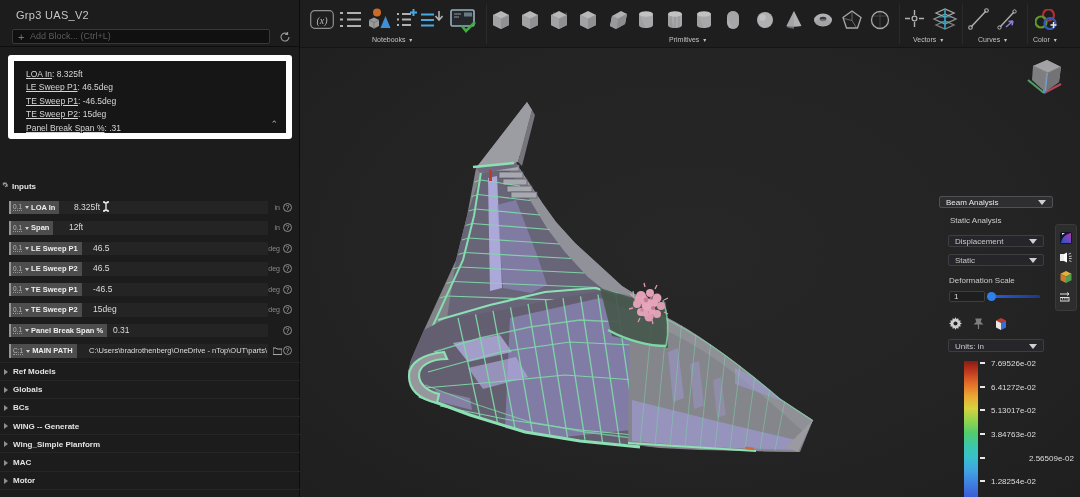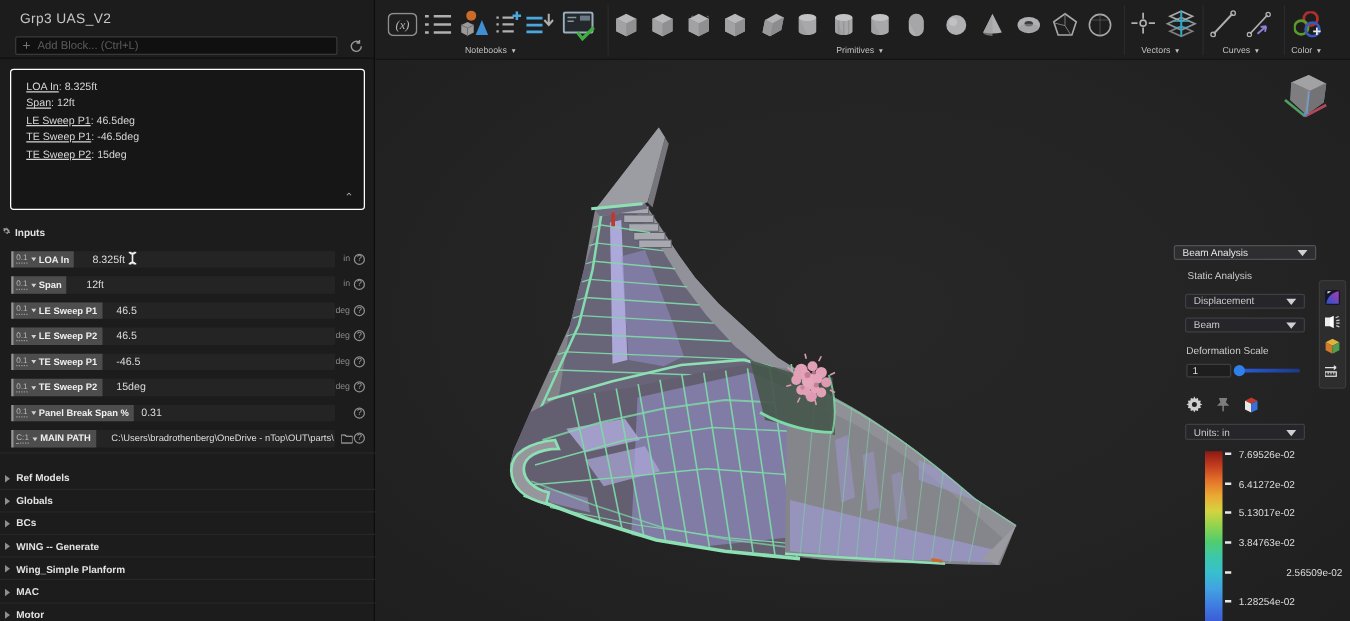--- a/index.html
+++ b/index.html
@@ -7,38 +7,38 @@
 #app { position:relative; width:1080px; height:497px; }
 .abs { position:absolute; }
 
 
 #left { position:absolute; left:0; top:0; width:300px; height:497px; background:#1c1c1d; border-right:1px solid #0c0c0c; }
 #title { position:absolute; left:16px; top:9px; font-size:11px; color:#c6c6c6; letter-spacing:0.3px; }
 #addbar { position:absolute; left:12px; top:29px; width:258px; height:15px; background:#101010; border:1px solid #383838; border-radius:2px; color:#5c5c5c; font-size:9px; line-height:13px; padding-left:17px; }
 #addbar .plus { position:absolute; left:5px; top:1px; font-size:11px; color:#777; }
 #refresh { position:absolute; left:279px; top:31px; width:12px; height:12px; color:#999; font-size:11px; line-height:12px; }
 #lpsep { position:absolute; left:0; top:46px; width:300px; height:1px; background:#0e0e0e; }
-#infobox { position:absolute; left:8px; top:55px; width:284px; height:113px; background:#161616; border:1px solid #ffffff; border-radius:3px; padding:7px 0 0 12px; }
+#infobox { position:absolute; left:8px; top:55px; width:284px; height:84px; background:#161616; border:6px solid #ffffff; border-radius:3px; padding:7px 0 0 12px; }
 #infobox .ln { font-size:8.5px; color:#d6d6d6; height:13.4px; line-height:13.4px; white-space:nowrap; }
 #infobox .ln u { text-decoration:underline; }
 #infobox .chev { position:absolute; right:8px; bottom:4px; color:#aaa; font-size:9px; }
 #inputshdr { position:absolute; left:12px; top:182px; font-size:8px; font-weight:bold; color:#e3e3e3; }
 #gearL { position:absolute; left:1px; top:181px; width:8px; height:8px; color:#9a9a9a; font-size:8px; line-height:8px; }
 
 .irow { position:absolute; left:9px; width:259px; height:13.5px; background:#242425; border-radius:1px; }
 .irow .acc { position:absolute; left:0; top:0; width:2px; height:13.5px; background:#969696; }
 .irow .chip { position:absolute; left:2px; top:0; height:13.5px; background:#4d4d4e; display:flex; align-items:center; white-space:nowrap; }
 .irow .num { color:#b9b9b9; font-size:6.5px; margin-left:2px; border-bottom:1px dotted #999; }
 .irow .cv { width:0; height:0; border-left:2.8px solid transparent; border-right:2.8px solid transparent; border-top:3.5px solid #d0d0d0; margin:1px 2.5px 0 2.5px; }
 .irow .lbl { color:#efefef; font-size:7.5px; font-weight:bold; margin-right:4px; }
 .irow .val { position:absolute; top:0; height:13.5px; line-height:13.5px; font-size:8.5px; color:#dcdcdc; white-space:nowrap; overflow:hidden; max-width:178px; }
 .unit { position:absolute; font-size:7px; color:#8a8a8a; width:24px; text-align:right; }
 .qm { position:absolute; width:9px; height:9px; border:1px solid #909090; border-radius:50%; color:#a8a8a8; font-size:7px; line-height:8px; text-align:center; }
 
-.sect { position:absolute; left:0; width:300px; height:18.2px; border-bottom:1px solid #262627;margin-top:11px; }
+.sect { position:absolute; left:0; width:300px; height:18.2px; border-bottom:1px solid #262627; }
 .sect .tri { position:absolute; left:4px; top:6px; width:0; height:0; border-left:4.5px solid #8f8f8f; border-top:3px solid transparent; border-bottom:3px solid transparent; }
 .sect .txt { position:absolute; left:13px; top:4.5px; font-size:8px; font-weight:bold; color:#e2e2e2; }
 
 
 #toolbar { position:absolute; left:300px; top:0; width:780px; height:48px; background:#1e1e1f; border-bottom:1px solid #141414; }
 .tlabel { position:absolute; top:36px; font-size:7px; color:#c2c2c2; white-space:nowrap; }
 .tsep { position:absolute; top:4px; width:1px; height:40px; background:#2a2a2a; }
 
 
 #viewport { position:absolute; left:300px; top:48px; width:780px; height:449px; background:radial-gradient(ellipse at 50% 45%, #272728 0%, #242425 55%, #1f1f20 100%); }
@@ -374,24 +374,24 @@
 
   <div id="left">
     <div id="title">Grp3 UAS_V2</div>
     <div id="addbar"><span class="plus">+</span>Add Block... (Ctrl+L)</div>
     <svg id="refresh" viewBox="0 0 12 12">
         <path d="M10 6a4 4 0 1 1-1.2-2.8M8.6 1v2.4H6.2" fill="none" stroke="#999" stroke-width="1.1"></path>
       </svg>
     <div id="lpsep"></div>
     <div id="infobox">
       <div class="ln"><u>LOA In</u>: 8.325ft</div>
-      <div class="ln"><u>Span</u>: 12ft</div>
       <div class="ln"><u>LE Sweep P1</u>: 46.5deg</div>
       <div class="ln"><u>TE Sweep P1</u>: -46.5deg</div>
       <div class="ln"><u>TE Sweep P2</u>: 15deg</div>
+      <div class="ln"><u>Panel Break Span %</u>: .31</div>
       <div class="chev">⌃</div>
     </div>
     <svg id="gearL" viewBox="0 0 10 10">
         <path d="M5 1l.5 1.2 1.3-.3.3 1.3L8.3 4 8 5.3l1 .8-.8 1-1.2-.5-.6 1.2-1.2-.4-.4-1.2-1.3.2-.2-1.3L2 4.6l.6-1.1-.8-1 1.1-.7 1 .8z" fill="#9a9a9a"></path>
         <circle cx="5" cy="5" r="1.2" fill="#1c1c1d"></circle>
       </svg>
     <div id="inputshdr">Inputs</div>
     <div id="rows">
         <div class="irow" style="top:200.5px">
     <span class="acc"></span>
@@ -524,21 +524,21 @@
     <div class="dd" id="beamdd">
         <span class="t">Beam Analysis</span>
         <span class="c"></span>
       </div>
     <div class="rlab" style="left:950px;top:216px;">Static Analysis</div>
     <div class="dd" style="left:948px;top:235px;width:96px;height:12px;">
         <span class="t">Displacement</span>
         <span class="c"></span>
       </div>
     <div class="dd" style="left:948px;top:254px;width:96px;height:12px;">
-        <span class="t">Beam</span>
+        <span class="t">Static</span>
         <span class="c"></span>
       </div>
     <div class="rlab" style="left:949px;top:276px;">Deformation Scale</div>
     <div class="abs" style="left:949px;top:291px;width:36px;height:11px;background:#1e1e1f;border:1px solid #3e3e42;border-radius:2px;color:#ddd;font-size:8px;line-height:10px;padding-left:4px;">1</div>
     <div class="abs" style="left:991px;top:295px;width:49px;height:3px;background:linear-gradient(90deg,#2b5cd8,#1b3a85);border-radius:2px;"></div>
     <div class="abs" style="left:987px;top:292px;width:9px;height:9px;border-radius:50%;background:#2f80e8;"></div>
     <svg class="abs" style="left:949px;top:317px;" width="13" height="13" viewBox="0 0 13 13">
         <path d="M6.5 0l.9 1.9 2-.6.2 2.1 2.1.2-.6 2 1.9.9-1.9.9.6 2-2.1.2-.2 2.1-2-.6-.9 1.9-.9-1.9-2 .6-.2-2.1-2.1-.2.6-2L0 6.5l1.9-.9-.6-2 2.1-.2.2-2.1 2 .6z" fill="#cfcfcf"></path>
         <circle cx="6.5" cy="6.5" r="2" fill="#222"></circle>
       </svg>

